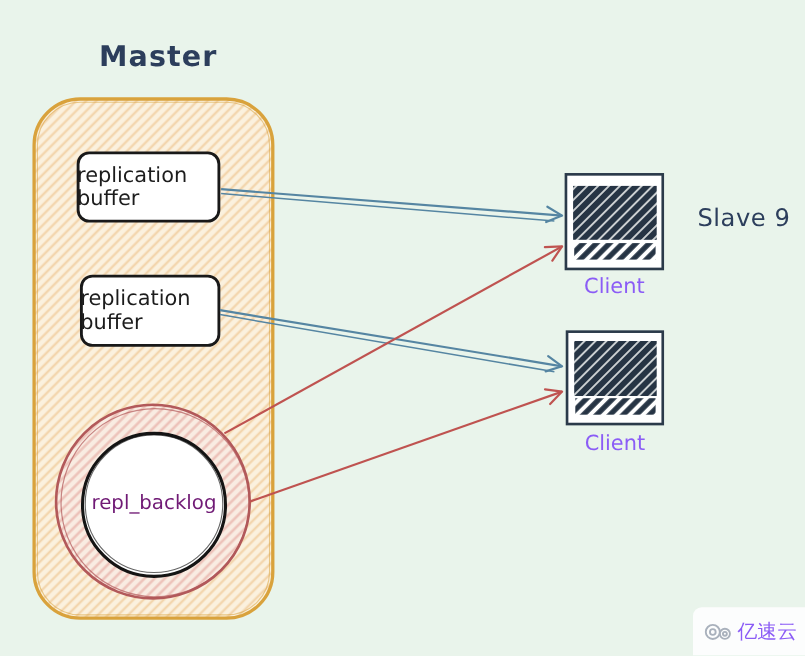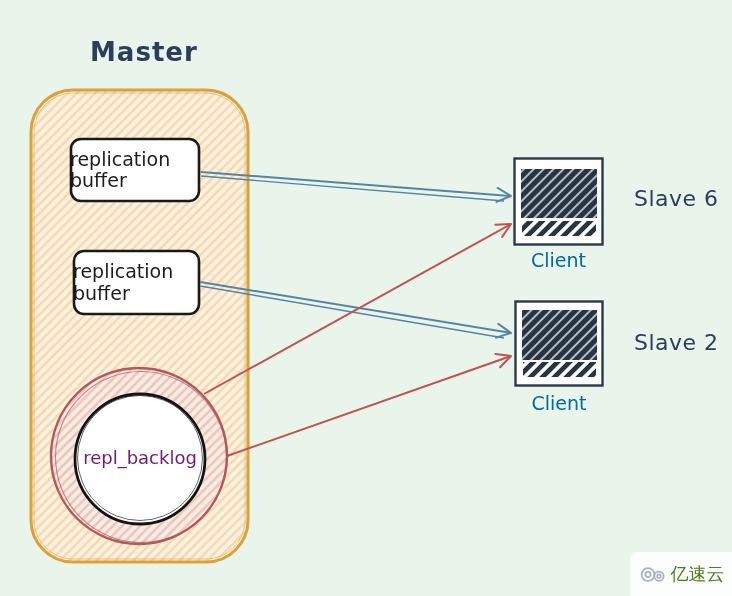--- a/index.html
+++ b/index.html
@@ -42,36 +42,36 @@
   }
   .slave-label {
     font-size: 22px; font-weight: 500;
     color: #2c3e5c; letter-spacing: 0.5px;
   }
   .slave-label.s1 { left: 634px; top: 186px; }
   .slave-label.s2 { left: 634px; top: 330px; }
   .client-label {
     text-align: center;
     font-size: 19px; font-weight: 500;
-    color: #0369a1;
+    color: #8b5cf6;
   }
   .client-label.c1 { left: 514px; top: 249px; width: 89px; }
   .client-label.c2 { left: 515px; top: 392px; width: 88px; }
   .watermark {
     position: absolute;
     left: 630px; top: 552px;
     width: 102px; height: 44px;
     background: #fcfdfd;
     border-radius: 8px 0 0 0;
     display: flex; align-items: center; justify-content: center;
     gap: 3px;
   }
   .watermark .wm-text {
     font-size: 18px; font-weight: 500;
-    color: #4d7c0f;
+    color: #8b5cf6;
   }
 </style>
 </head>
 <body>
 
 <div class="stage">
 
   <svg class="diagram" width="732" height="596" viewBox="0 0 732 596">
     <defs>
       <pattern id="hatchMaster" width="6.5" height="6.5" patternUnits="userSpaceOnUse" patternTransform="rotate(45)">
@@ -125,22 +125,21 @@
     <line x1="227" y1="456" x2="511" y2="356" stroke="#bf5350" stroke-width="2" marker-end="url(#ah-red)"></line>
   </svg>
 
   <div class="lbl master-label">Master</div>
 
   <div class="buffer-label b1">replication buffer</div>
   <div class="buffer-label b2">replication buffer</div>
 
   <div class="lbl backlog-label">repl_backlog</div>
 
-  <div class="lbl slave-label s1">Slave 6</div>
-  <div class="lbl slave-label s2">Slave 2</div>
+  <div class="lbl slave-label s1">Slave 9</div>
 
   <div class="lbl client-label c1">Client</div>
   <div class="lbl client-label c2">Client</div>
 
   <div class="watermark">
     <span style="display:inline-flex;">
       <svg width="30" height="26" viewBox="0 0 30 26">
         <g fill="none" stroke="#a9b1bc" stroke-width="1.7" stroke-linecap="round">
           <circle cx="10" cy="13.5" r="6.4"></circle>
           <circle cx="10" cy="13.5" r="2.6"></circle>

